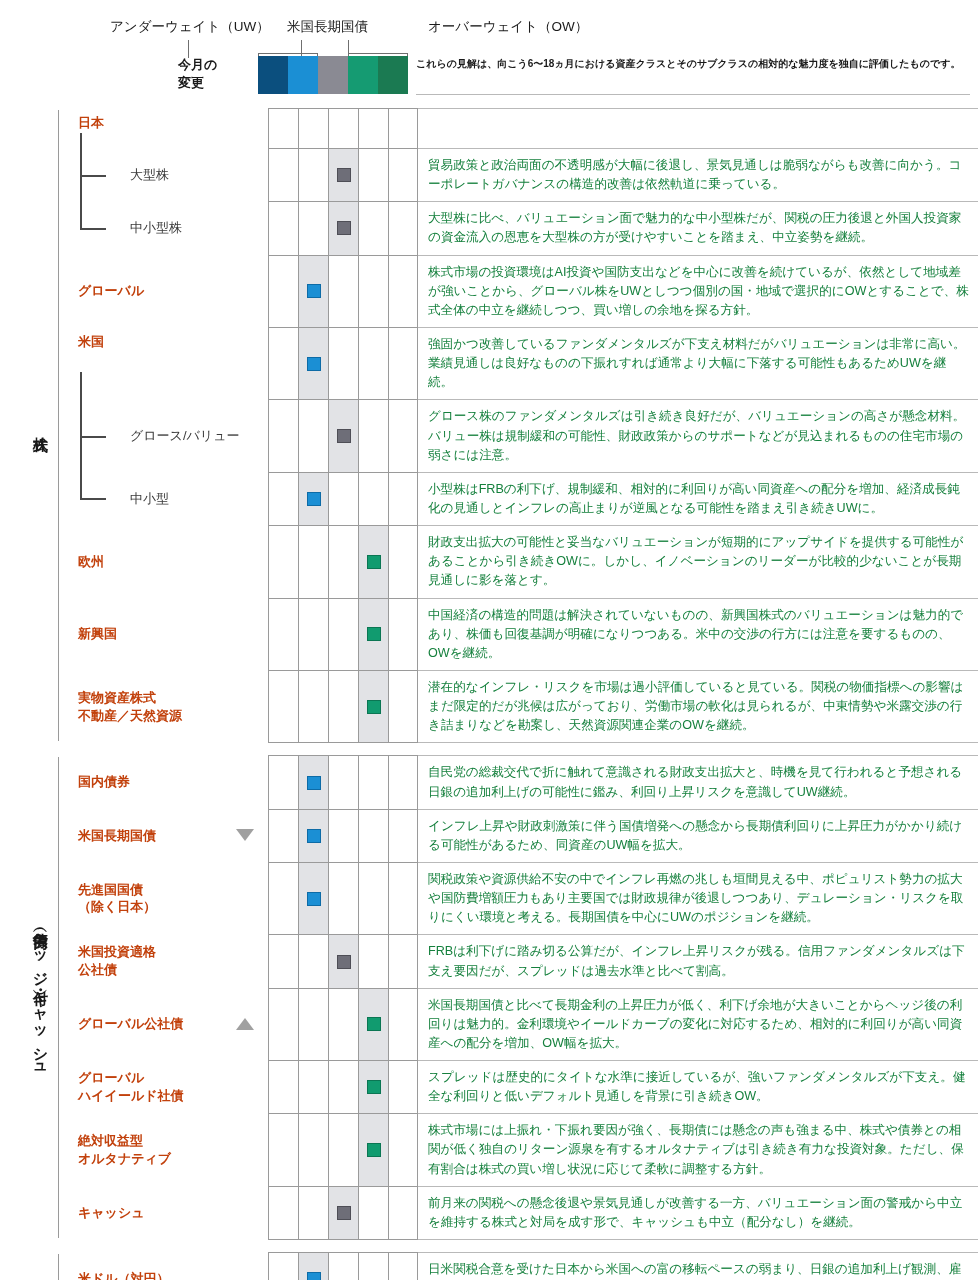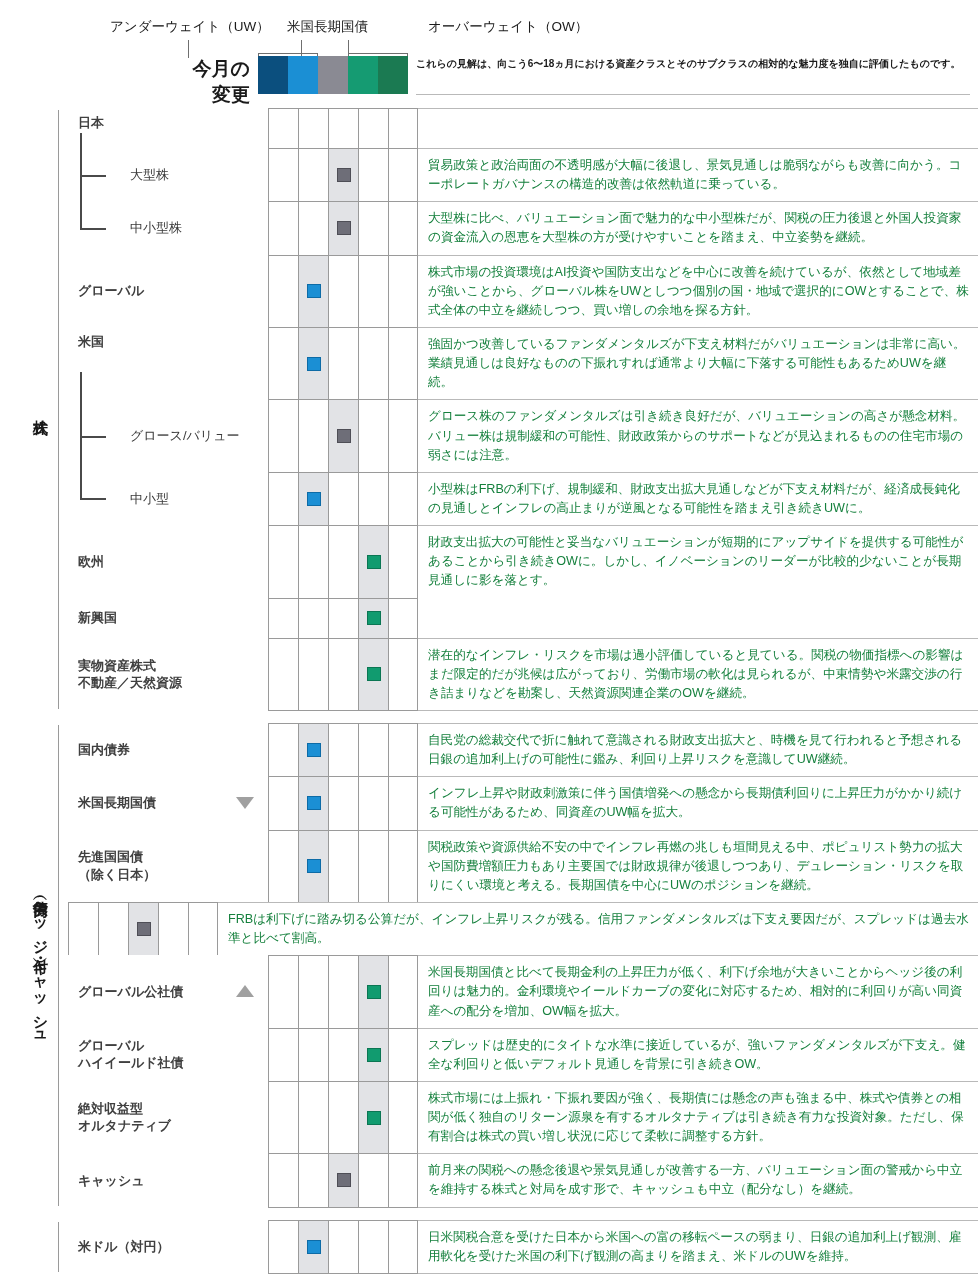--- a/index.html
+++ b/index.html
@@ -33,21 +33,21 @@
   .lv1 { left:188px; }
   .lv2 { left:301px; }
   .lv3 { left:348px; }
 
   .bracket { position:absolute; bottom:0; height:5px; border:1px solid #6f6f6f; border-bottom:none; }
   .bk-uw { left:258px; width:60px; }
   .bk-ow { left:348px; width:60px; }
 
   .chg-label {
     position:absolute; left:178px; top:56px; width:72px;
-    text-align:right; font-size:19px; font-weight:bold; line-height:1.35; color:#1a1a1a;
+    font-size:13px; font-weight:bold; line-height:1.35; color:#1a1a1a;
   }
 
   .swatches { position:absolute; left:258px; top:56px; width:150px; height:38px; display:flex; }
   .swatches i { display:block; width:30px; height:38px; }
 
   .header-note {
     position:absolute; left:416px; top:56px; width:554px;
     font-size:10px; font-weight:bold; line-height:1.5; color:#1a1a1a;
   }
   .header-rule { position:absolute; left:416px; top:94px; width:554px; height:1px; background:#b9b9b9; }
@@ -69,21 +69,21 @@
 
   .rows { position:relative; margin-left:0; }
 
   .row { position:relative; display:flex; align-items:stretch; min-height:40px; }
 
   .row-label {
     position:relative; width:200px; flex:0 0 200px; padding-left:10px;
     display:flex; align-items:center;
   }
   .row-label .txt {
-    font-size:13px; font-weight:bold; line-height:1.35; color:#404040;
+    font-size:13px; font-weight:bold; line-height:1.35; color:#c2410c;
   }
   .row-label .txt.sub { font-weight:normal; color:#3a3a3a; }
   .row-label.indent .txt { margin-left:52px; }
   .row-label.grouphead { align-items:flex-start; padding-top:6px; }
 
   .chg-arrow {
     position:absolute; right:14px; top:50%; transform:translateY(-50%);
     width:0; height:0; opacity:.95;
   }
   .chg-arrow.up   { border-left:9px solid transparent; border-right:9px solid transparent; border-bottom:12px solid #9b9b9b; }
@@ -264,21 +264,21 @@
             </div>
             <div class="grid">
               <div class="cell"></div>
               <div class="cell hl">
                 <div class="mk blue"></div>
               </div>
               <div class="cell"></div>
               <div class="cell"></div>
               <div class="cell"></div>
             </div>
-            <div class="comment">小型株はFRBの利下げ、規制緩和、財政支出拡大見通しなどが下支え材料だが、経済成長鈍化の見通しとインフレの高止まりが逆風となる可能性を踏まえ引き続きUWに。</div>
+            <div class="comment">小型株はFRBの利下げ、規制緩和、相対的に利回りが高い同資産への配分を増加、経済成長鈍化の見通しとインフレの高止まりが逆風となる可能性を踏まえ引き続きUWに。</div>
           </div>
           <div class="row">
             <div class="row-label">
               <div class="txt">欧州</div>
             </div>
             <div class="grid">
               <div class="cell"></div>
               <div class="cell"></div>
               <div class="cell"></div>
               <div class="cell hl">
@@ -294,20 +294,21 @@
             </div>
             <div class="grid">
               <div class="cell"></div>
               <div class="cell"></div>
               <div class="cell"></div>
               <div class="cell hl">
                 <div class="mk green"></div>
               </div>
               <div class="cell"></div>
             </div>
+            <div class="comment">中国経済の構造的問題は解決されていないものの、新興国株式のバリュエーションは魅力的であり、株価も回復基調が明確になりつつある。米中の交渉の行方には注意を要するものの、OWを継続。</div>
           </div>
           <div class="row">
             <div class="row-label">
               <div class="txt">実物資産株式<br>不動産／天然資源</div>
             </div>
             <div class="grid">
               <div class="cell"></div>
               <div class="cell"></div>
               <div class="cell"></div>
               <div class="cell hl">
@@ -376,20 +377,23 @@
               <div class="cell hl">
                 <div class="mk blue"></div>
               </div>
               <div class="cell"></div>
               <div class="cell"></div>
               <div class="cell"></div>
             </div>
             <div class="comment">関税政策や資源供給不安の中でインフレ再燃の兆しも垣間見える中、ポピュリスト勢力の拡大や国防費増額圧力もあり主要国では財政規律が後退しつつあり、デュレーション・リスクを取りにくい環境と考える。長期国債を中心にUWのポジションを継続。</div>
           </div>
           <div class="row">
+            <div class="row-label">
+              <div class="txt">米国投資適格<br>公社債</div>
+            </div>
             <div class="grid">
               <div class="cell"></div>
               <div class="cell"></div>
               <div class="cell hl">
                 <div class="mk gray"></div>
               </div>
               <div class="cell"></div>
               <div class="cell"></div>
             </div>
             <div class="comment">FRBは利下げに踏み切る公算だが、インフレ上昇リスクが残る。信用ファンダメンタルズは下支え要因だが、スプレッドは過去水準と比べて割高。</div>

